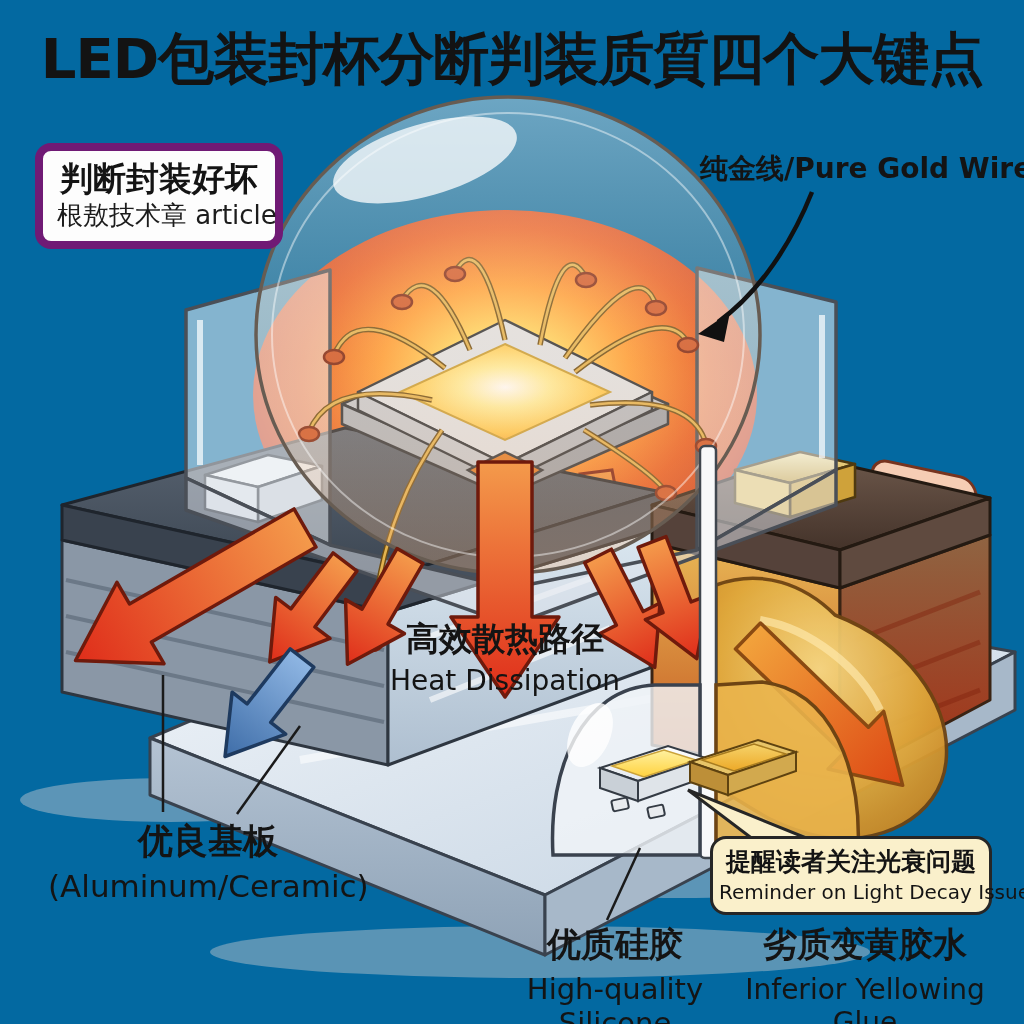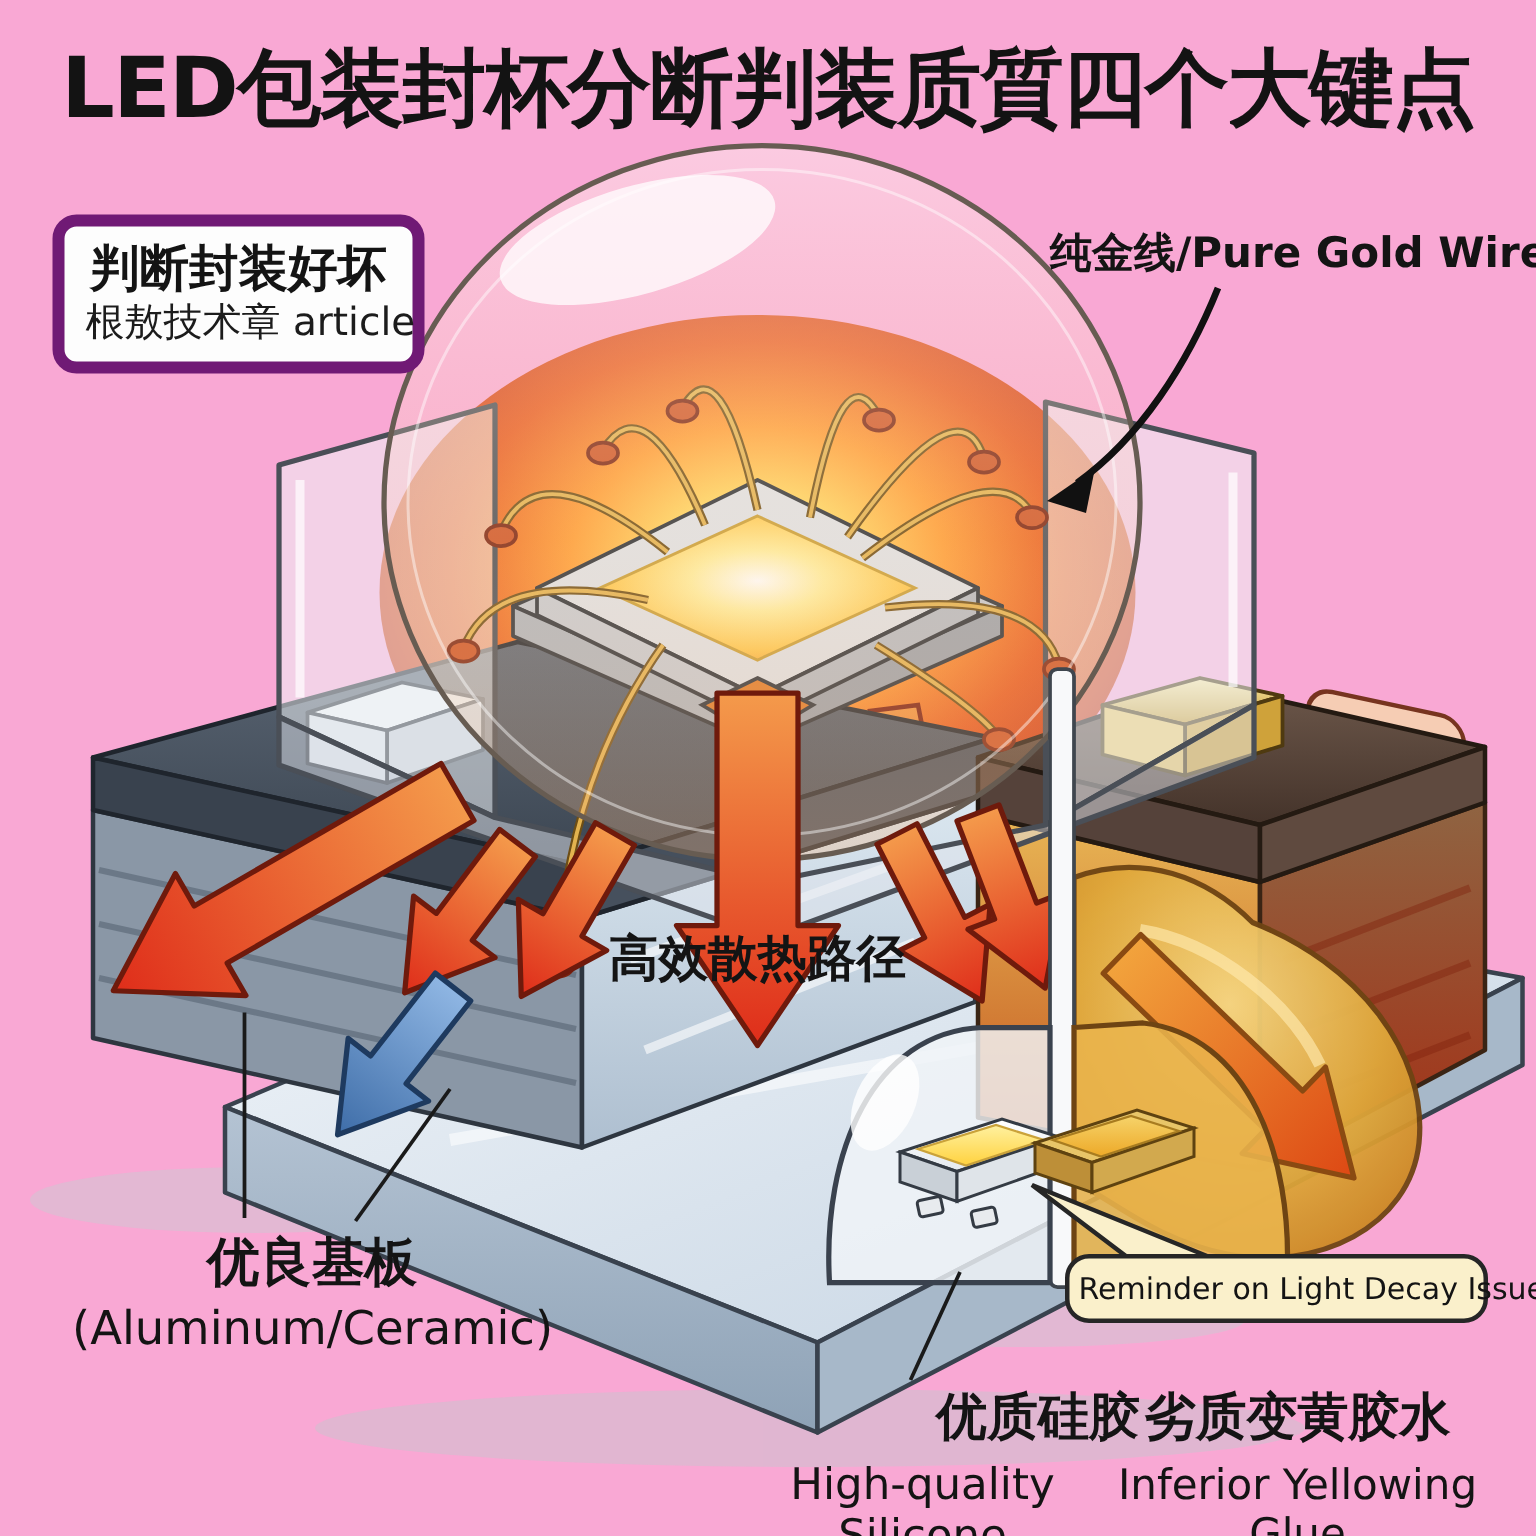--- a/index.html
+++ b/index.html
@@ -1,17 +1,17 @@
 <!DOCTYPE html>
 <html><head>
 <meta charset="utf-8">
 <style>
   html,body{margin:0;padding:0;background:#dfe2e6;}
   .stage{
-    position:relative;width:1024px;height:1024px;background:#f9a8d4;overflow:hidden;
+    position:relative;width:1024px;height:1024px;background:#0369a1;overflow:hidden;
     font-family:"DejaVu Sans","Liberation Sans",sans-serif;color:#141414;
   }
   .stage svg{position:absolute;left:0;top:0;}
   .abs{position:absolute;}
   .title{
     left:30px;top:22px;width:964px;text-align:center;
     font-size:56px;font-weight:800;letter-spacing:-1px;color:#131313;white-space:nowrap;
   }
   .info-box{
     left:35px;top:143px;width:248px;box-sizing:border-box;
@@ -22,21 +22,21 @@
   .info-box .l2{font-size:26px;font-weight:400;line-height:1.25;color:#1c1c1c;white-space:nowrap;}
   .goldwire-label{left:700px;top:150px;width:310px;font-size:28px;font-weight:600;white-space:nowrap;}
   .heat-label{left:370px;top:617px;width:270px;text-align:center;}
   .heat-label .cn{font-size:33px;font-weight:800;}
   .heat-label .en{font-size:28px;font-weight:500;margin-top:2px;}
   .substrate-label{left:0px;top:818px;width:320px;text-align:center;padding-left:48px;}
   .substrate-label .cn{font-size:35px;font-weight:800;}
   .substrate-label .mid{font-size:31px;font-weight:500;margin-top:3px;}
   .substrate-label .en{font-size:29px;font-weight:500;margin-top:3px;}
   .silicone-label{left:470px;top:922px;width:290px;text-align:center;}
-  .silicone-label .cn{font-size:34px;font-weight:800;text-align:right;}
+  .silicone-label .cn{font-size:34px;font-weight:800;}
   .silicone-label .en{font-size:29px;font-weight:500;margin-top:4px;}
   .glue-label{left:715px;top:922px;width:300px;text-align:center;}
   .glue-label .cn{font-size:34px;font-weight:800;}
   .glue-label .en{font-size:28px;font-weight:500;margin-top:5px;}
   .bubble{
     left:710px;top:836px;width:282px;box-sizing:border-box;
     background:#faf0cb;border:3px solid #262626;border-radius:16px;
     padding:6px 6px 8px 6px;text-align:center;
   }
   .bubble .l1{font-size:25px;font-weight:800;white-space:nowrap;}
@@ -337,34 +337,36 @@
 
   <div class="abs info-box">
     <div class="l1">判断封装好坏</div>
     <div class="l2">根敖技术章 article</div>
   </div>
 
   <div class="abs goldwire-label">纯金线/Pure Gold Wire</div>
 
   <div class="abs heat-label">
     <div class="cn">高效散热路径</div>
+    <div class="en">Heat Dissipation</div>
   </div>
 
   <div class="abs substrate-label">
     <div class="cn">优良基板</div>
     <div class="mid">(Aluminum/Ceramic)</div>
   </div>
 
   <div class="abs silicone-label">
     <div class="cn">优质硅胶</div>
     <div class="en">High-quality Silicone</div>
   </div>
 
   <div class="abs glue-label">
     <div class="cn">劣质变黄胶水</div>
     <div class="en">Inferior Yellowing Glue</div>
   </div>
 
   <div class="abs bubble">
+    <div class="l1">提醒读者关注光衰问题</div>
     <div class="l2">Reminder on Light Decay Issue</div>
   </div>
 
 </div>
 
 </body></html>

